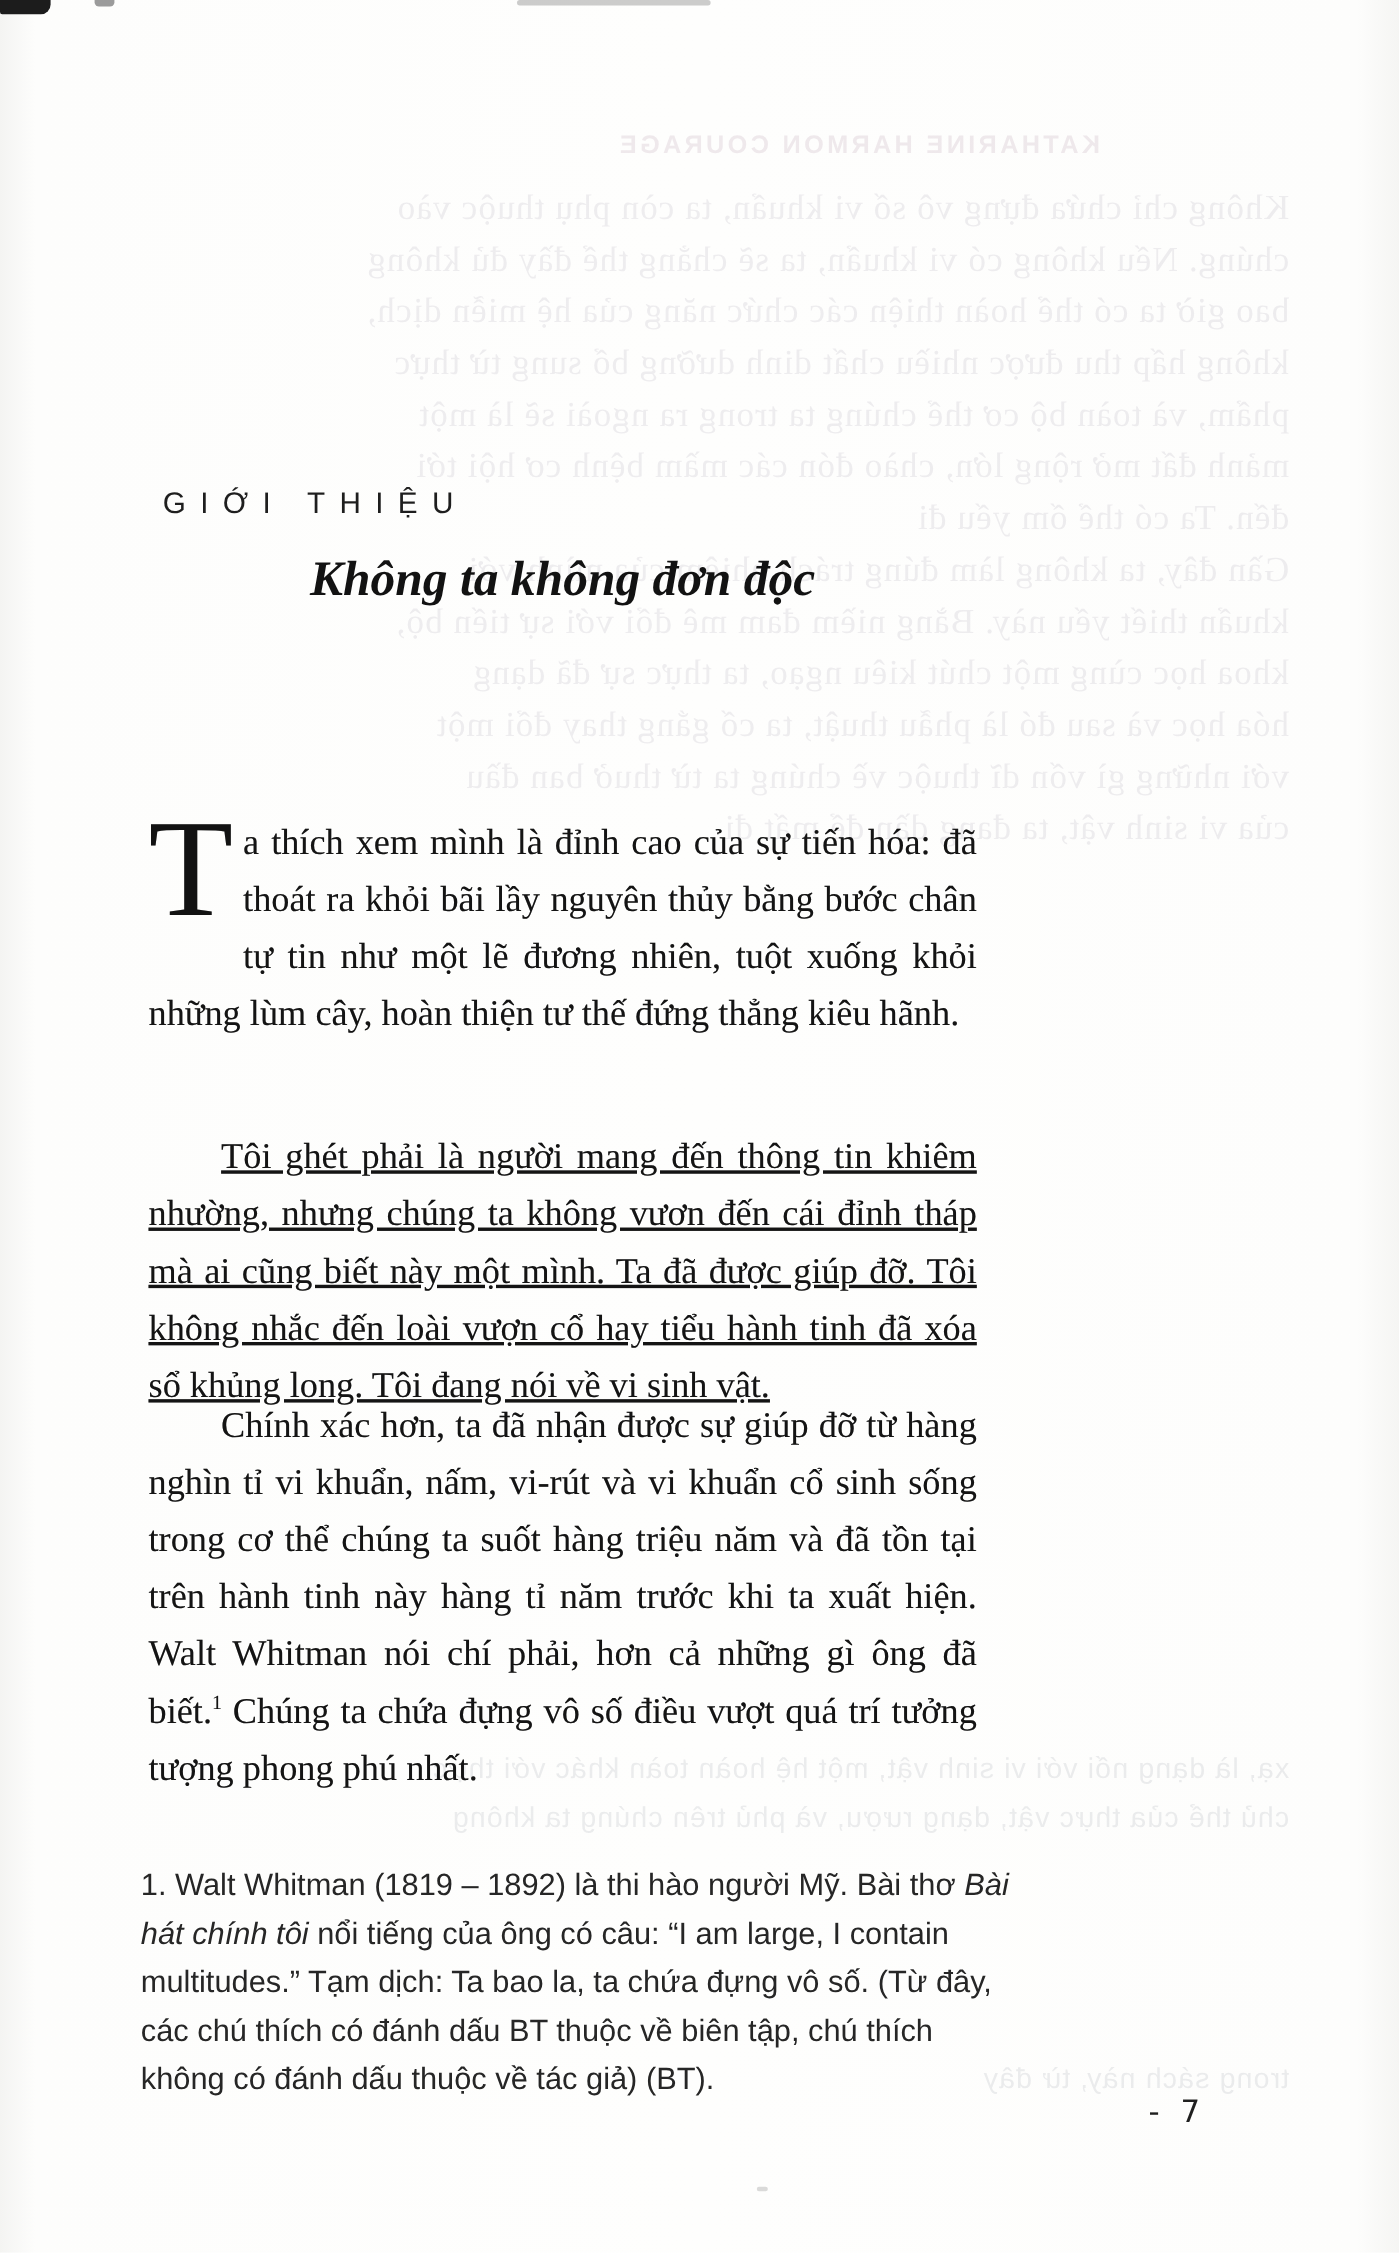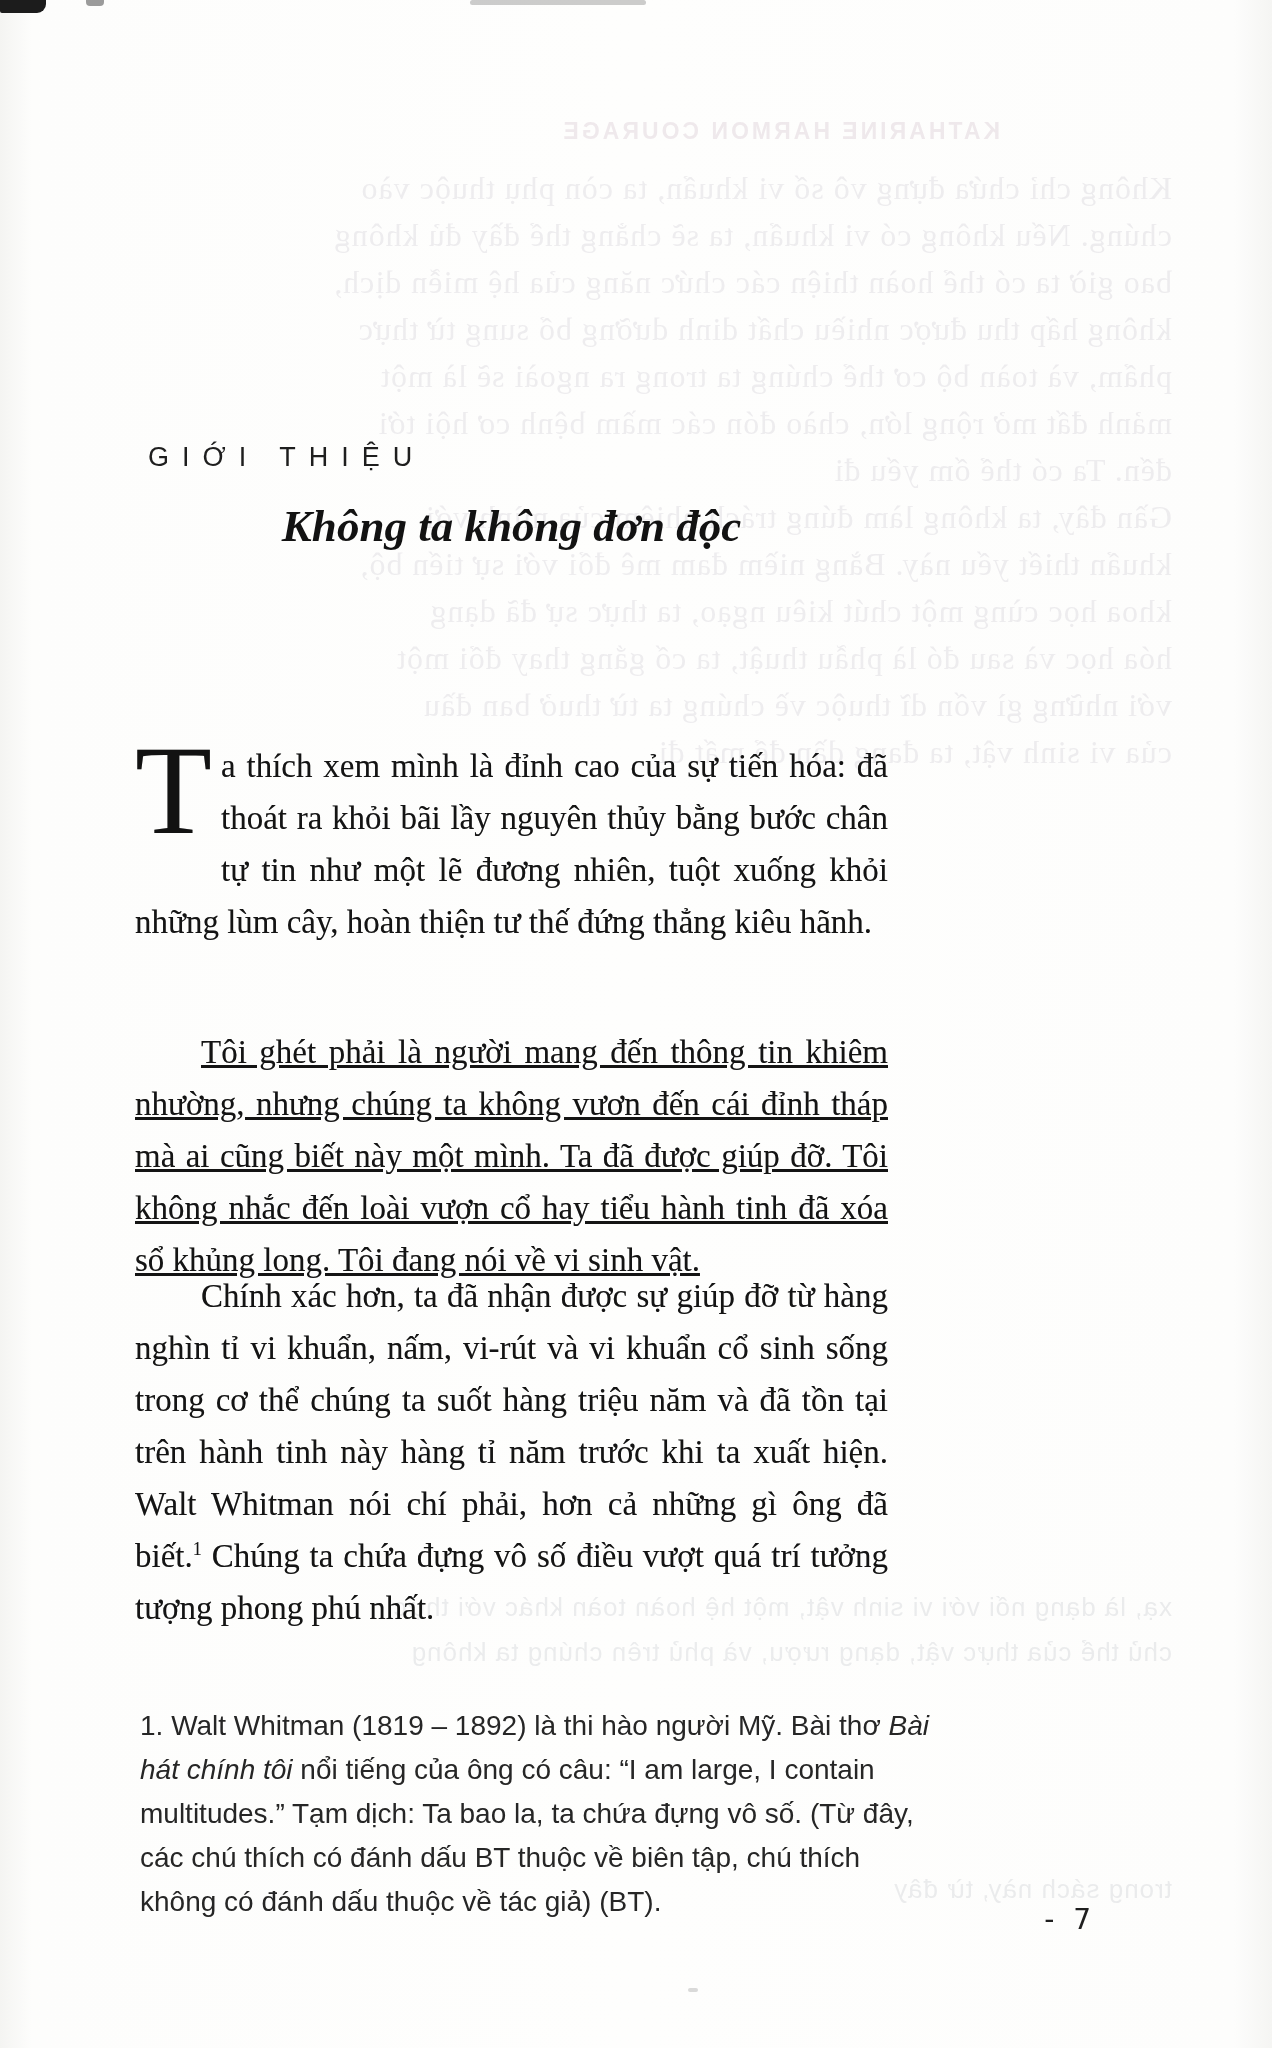--- a/index.html
+++ b/index.html
@@ -46,21 +46,21 @@
   .para-1{top:740px;}
   .para-2{top:1026px;text-indent:66px;text-decoration:underline;}
   .para-3{top:1270px;text-indent:66px;}
   .dropcap{
     float:left;font-family:"Liberation Serif",serif;font-weight:400;
     font-size:126px;line-height:98px;height:104px;margin:2px 13px 0 0;
     letter-spacing:-4px;color:#121212;
   }
   .para sup{font-size:0.55em;line-height:0;vertical-align:super;}
   .footnote{
-    position:absolute;left:128px;width:792px;top:1692px;margin:12px;
+    position:absolute;left:128px;width:792px;top:1692px;margin:0;
     font-family:"Liberation Sans",sans-serif;font-size:28px;font-weight:500;
     line-height:44px;color:#262626;text-align:left;
   }
   .footnote i{font-style:italic;}
   .page-number{
     position:absolute;top:1903px;right:176px;
     font-family:"DejaVu Sans",sans-serif;font-size:28px;font-weight:500;
     letter-spacing:5px;color:#1f1f1f;
   }
 </style>

